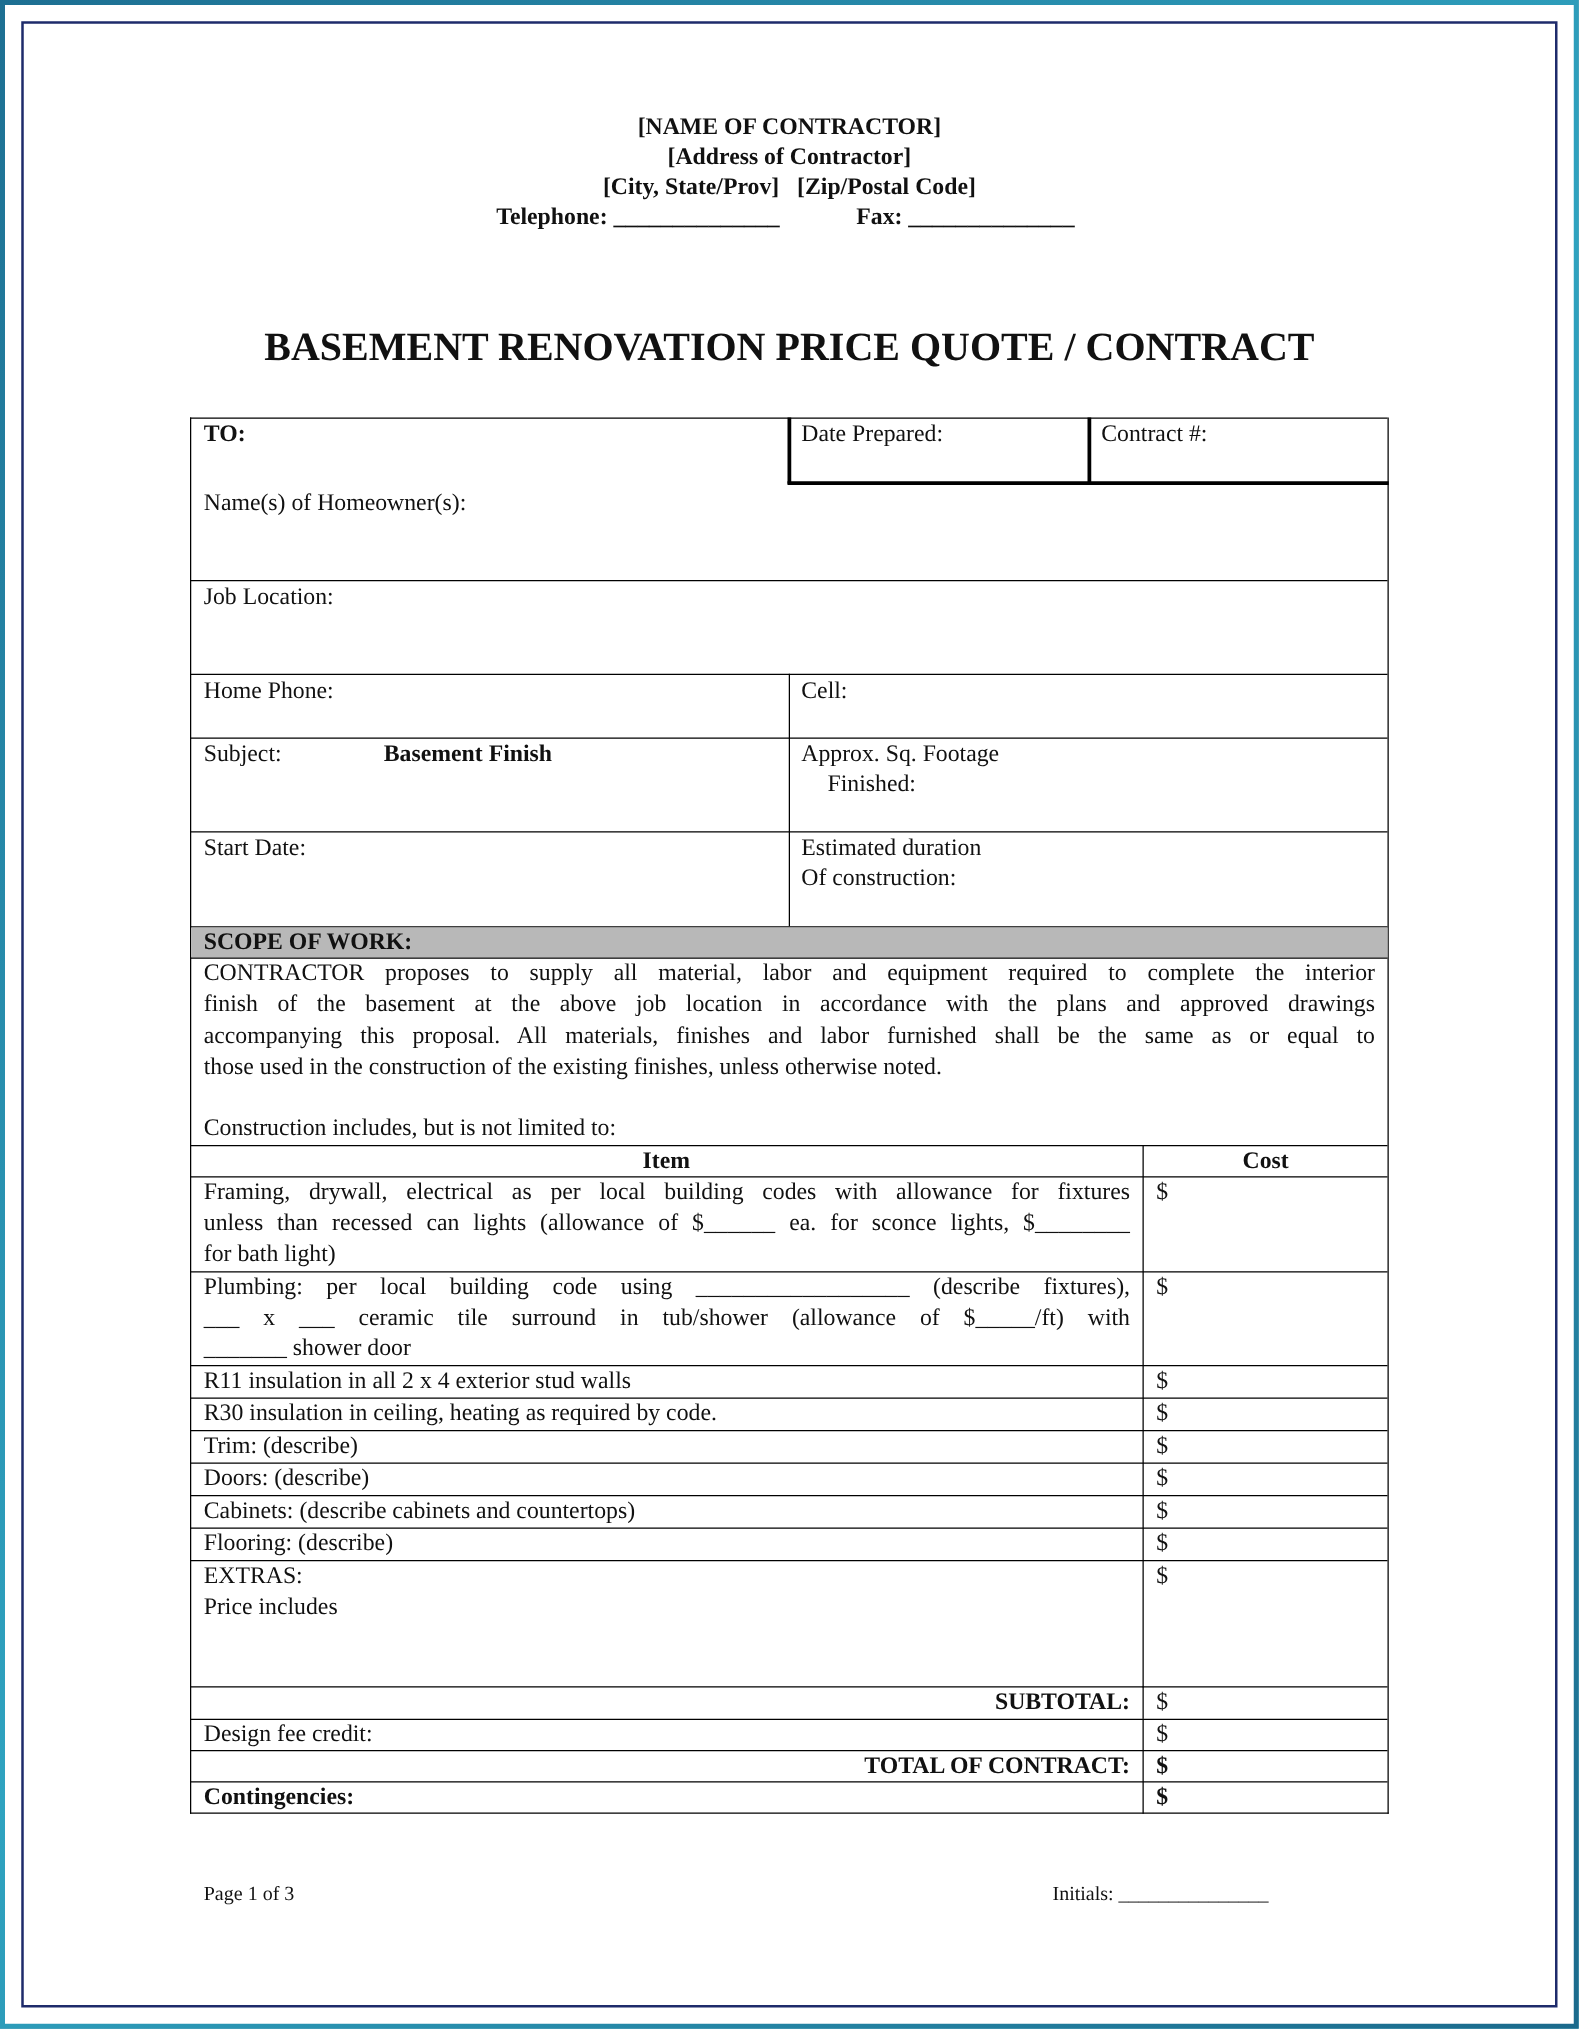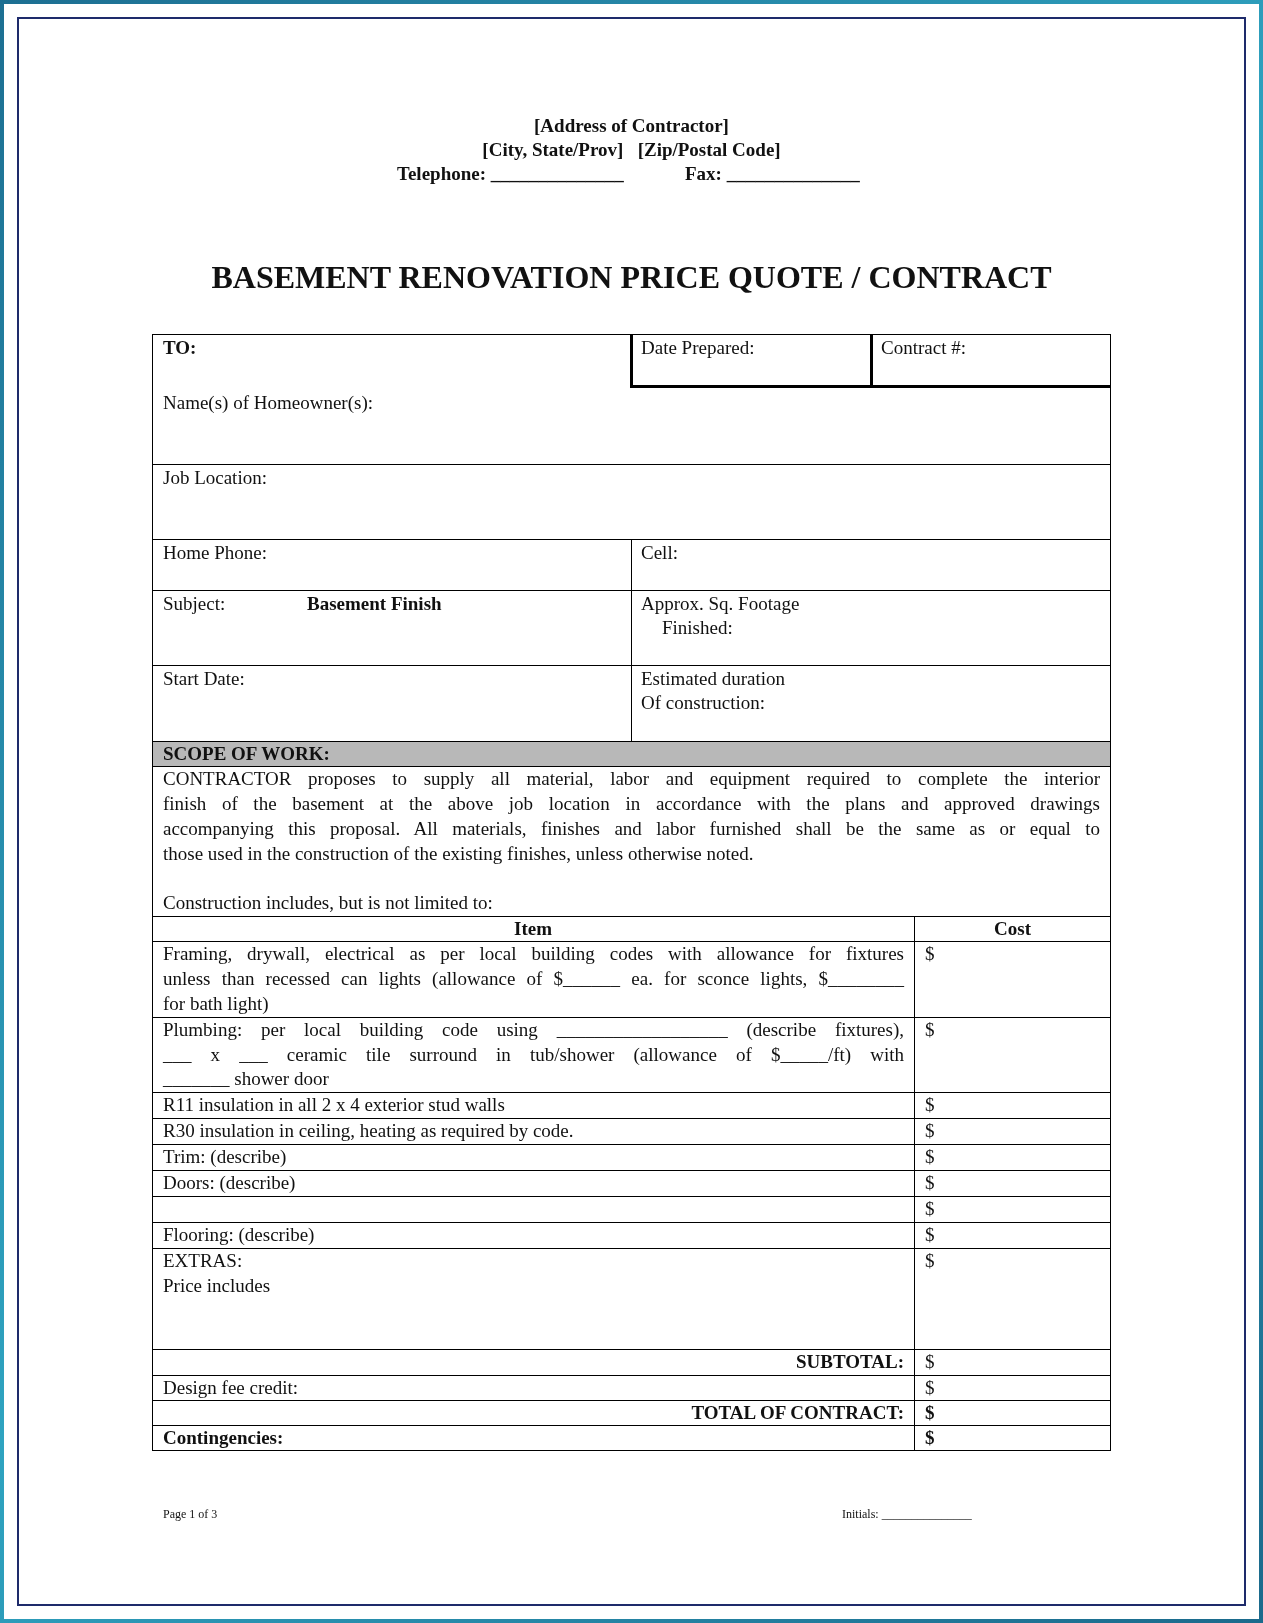--- a/index.html
+++ b/index.html
@@ -33,31 +33,32 @@
   }
   .title {
     position: absolute; top: 259px; left: 0; width: 1263px; text-align: center;
     font-weight: bold; font-size: 32px;
   }
   .abs { position: absolute; font-size: 19px; line-height: 24px; }
   .line { position: absolute; background: #000; }
   .b { font-weight: bold; }
   .shade { position: absolute; background: #b8b8b8; }
   .jline { text-align: justify; text-align-last: justify; }
-  .footer { position: absolute; font-size: 12px; }
+  .footer { position: absolute; font-size: 16px; }
 </style>
 </head>
 <body>
 
 <div class="frame-outer"></div>
 <div class="frame-white"></div>
 <div class="frame-line"></div>
 
 <div class="page">
 
+  <div class="hdr" style="top:90px;">[NAME OF CONTRACTOR]</div>
   <div class="hdr" style="top:114px;">[Address of Contractor]</div>
   <div class="hdr" style="top:138px; white-space:pre;">[City, State/Prov]   [Zip/Postal Code]</div>
   <div class="abs b" style="top:162px; left:397px;">Telephone: ______________</div>
   <div class="abs b" style="top:162px; left:685px;">Fax: ______________</div>
 
   <div class="title">BASEMENT RENOVATION PRICE QUOTE / CONTRACT</div>
 
   <div class="line" style="left:152px; top:334px; width:958px; height:1px;"></div>
   <div class="line" style="left:152px; top:334px; width:1px; height:1117px;"></div>
   <div class="line" style="left:1110px; top:334px; width:1px; height:1117px;"></div>
@@ -125,20 +126,21 @@
   <div class="line" style="left:152px; top:1144px; width:958px; height:1px;"></div>
 
   <div class="abs" style="top:1145px; left:163px;">Trim: (describe)</div>
   <div class="abs" style="top:1145px; left:925px;">$</div>
   <div class="line" style="left:152px; top:1170px; width:958px; height:1px;"></div>
 
   <div class="abs" style="top:1171px; left:163px;">Doors: (describe)</div>
   <div class="abs" style="top:1171px; left:925px;">$</div>
   <div class="line" style="left:152px; top:1196px; width:958px; height:1px;"></div>
 
+  <div class="abs" style="top:1197px; left:163px;">Cabinets: (describe cabinets and countertops)</div>
   <div class="abs" style="top:1197px; left:925px;">$</div>
   <div class="line" style="left:152px; top:1222px; width:958px; height:1px;"></div>
 
   <div class="abs" style="top:1223px; left:163px;">Flooring: (describe)</div>
   <div class="abs" style="top:1223px; left:925px;">$</div>
   <div class="line" style="left:152px; top:1248px; width:958px; height:1px;"></div>
 
   <div class="abs" style="top:1249px; left:163px;">EXTRAS:</div>
   <div class="abs" style="top:1274px; left:163px;">Price includes</div>
   <div class="abs" style="top:1249px; left:925px;">$</div>

